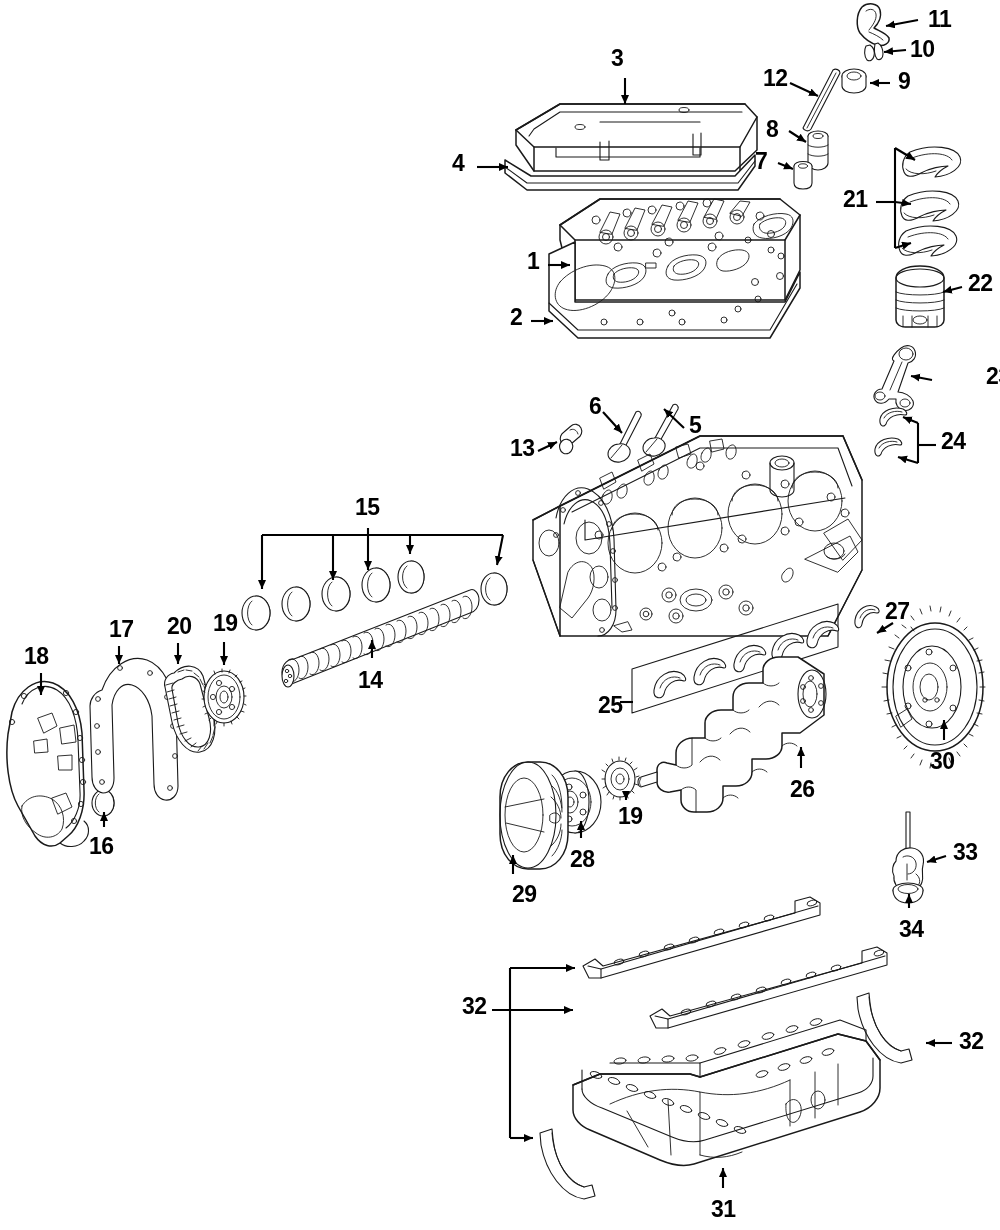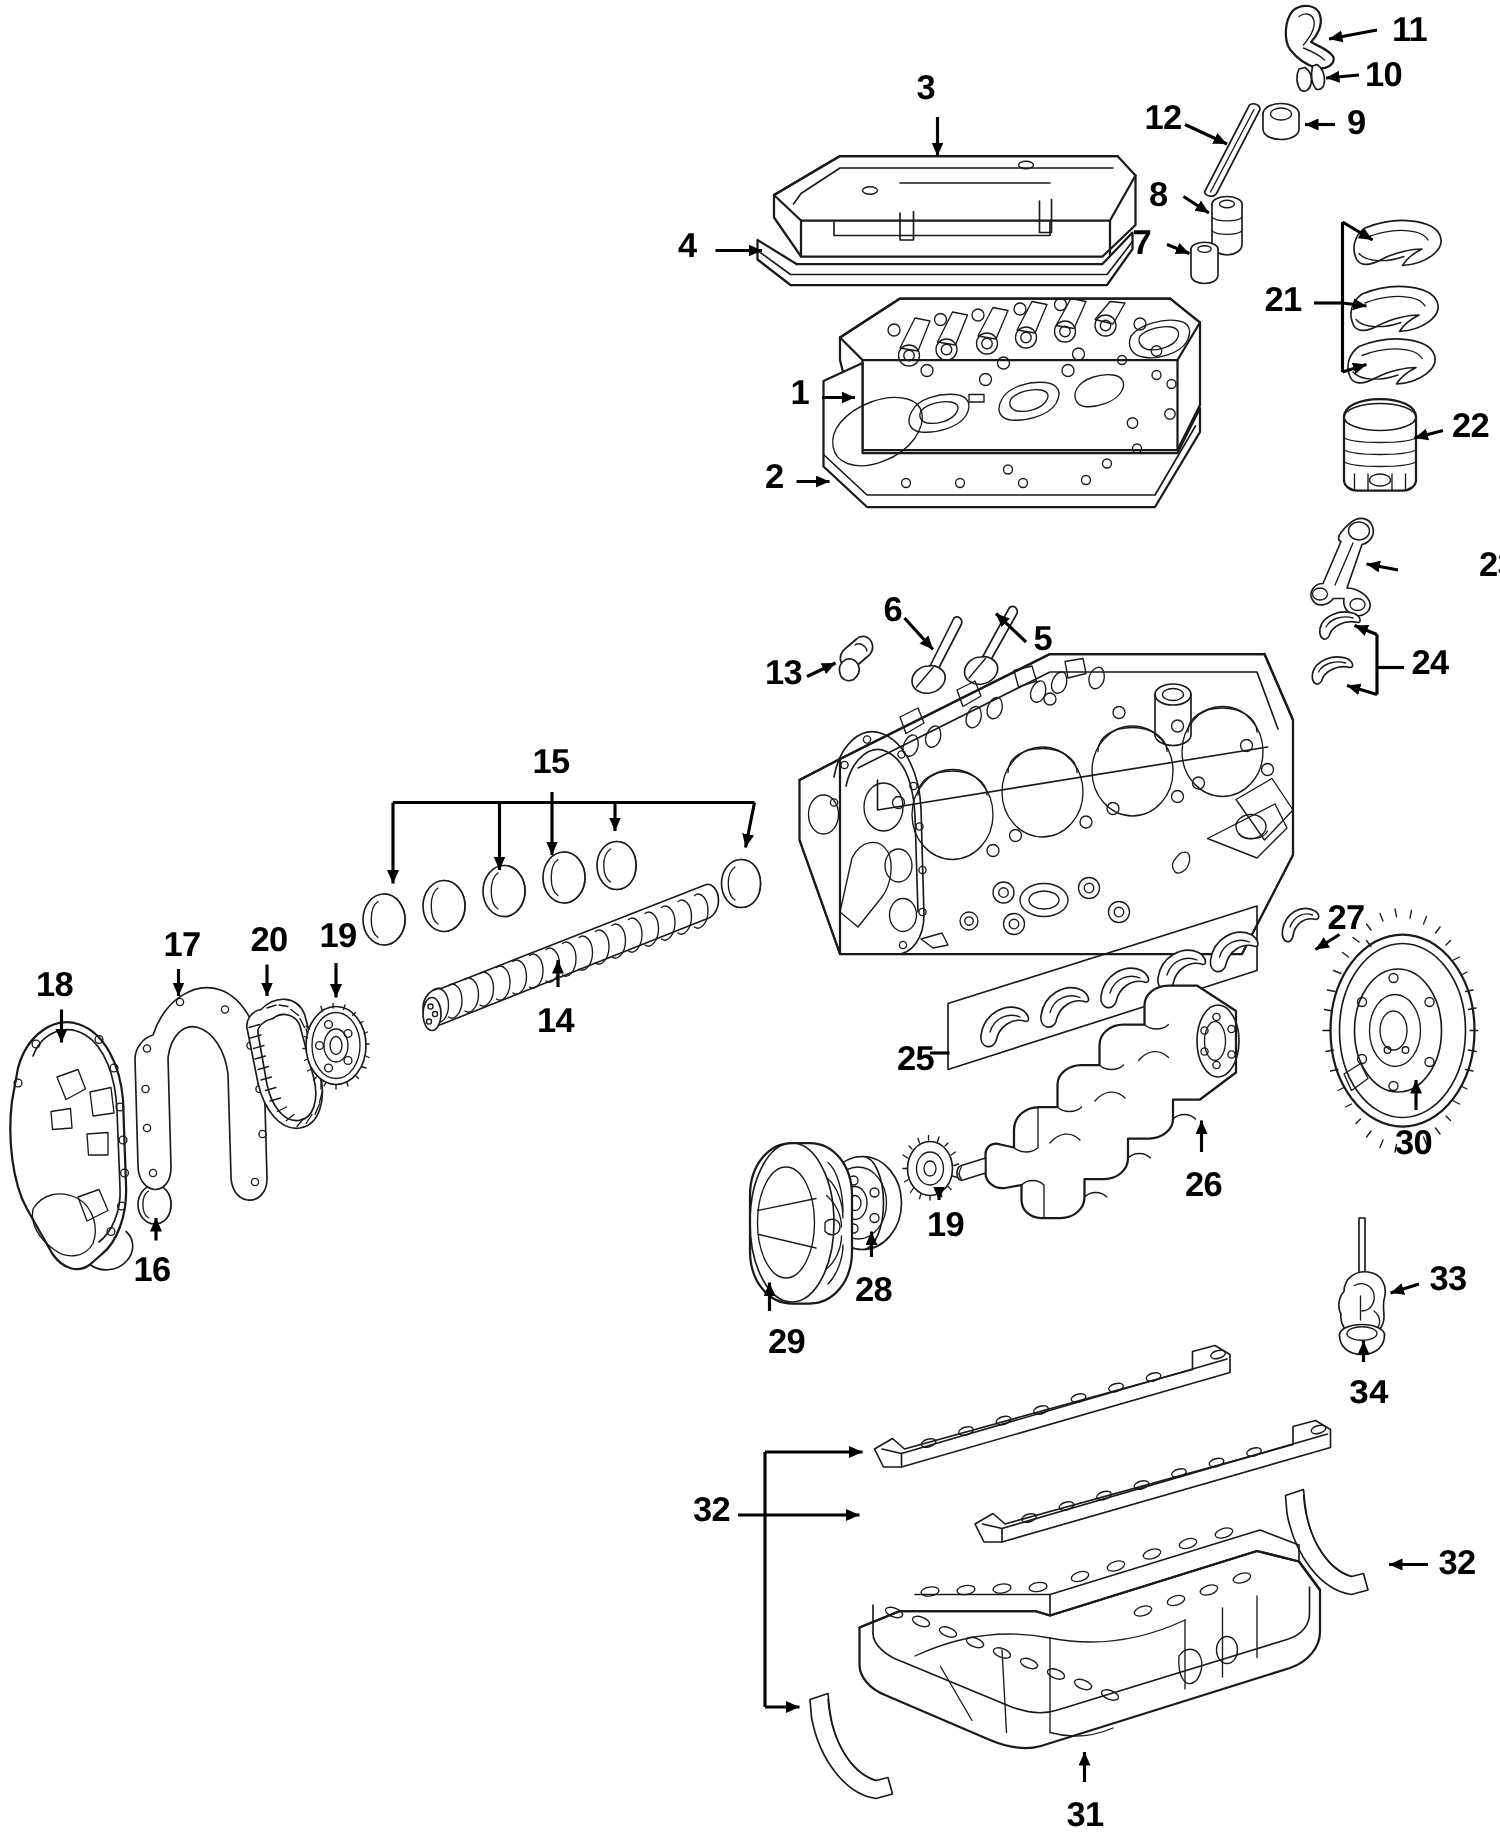--- a/index.html
+++ b/index.html
@@ -828,15 +828,15 @@
   <div class="callout" style="left:598px; top:694px;">25</div>
   <div class="callout" style="left:790px; top:778px;">26</div>
   <div class="callout" style="left:885px; top:600px;">27</div>
   <div class="callout" style="left:570px; top:848px;">28</div>
   <div class="callout" style="left:500px; top:883px;margin-left:12px;">29</div>
   <div class="callout" style="left:930px; top:750px;">30</div>
   <div class="callout" style="left:711px; top:1198px;">31</div>
   <div class="callout" style="left:462px; top:995px;">32</div>
   <div class="callout" style="left:959px; top:1030px;">32</div>
   <div class="callout" style="left:953px; top:841px;">33</div>
-  <div class="callout" style="left:899px; top:918px;font-family:Liberation Mono, monospace;">34</div>
+  <div class="callout" style="left:899px; top:918px;">34</div>
 
 </div>
 
 </body></html>

